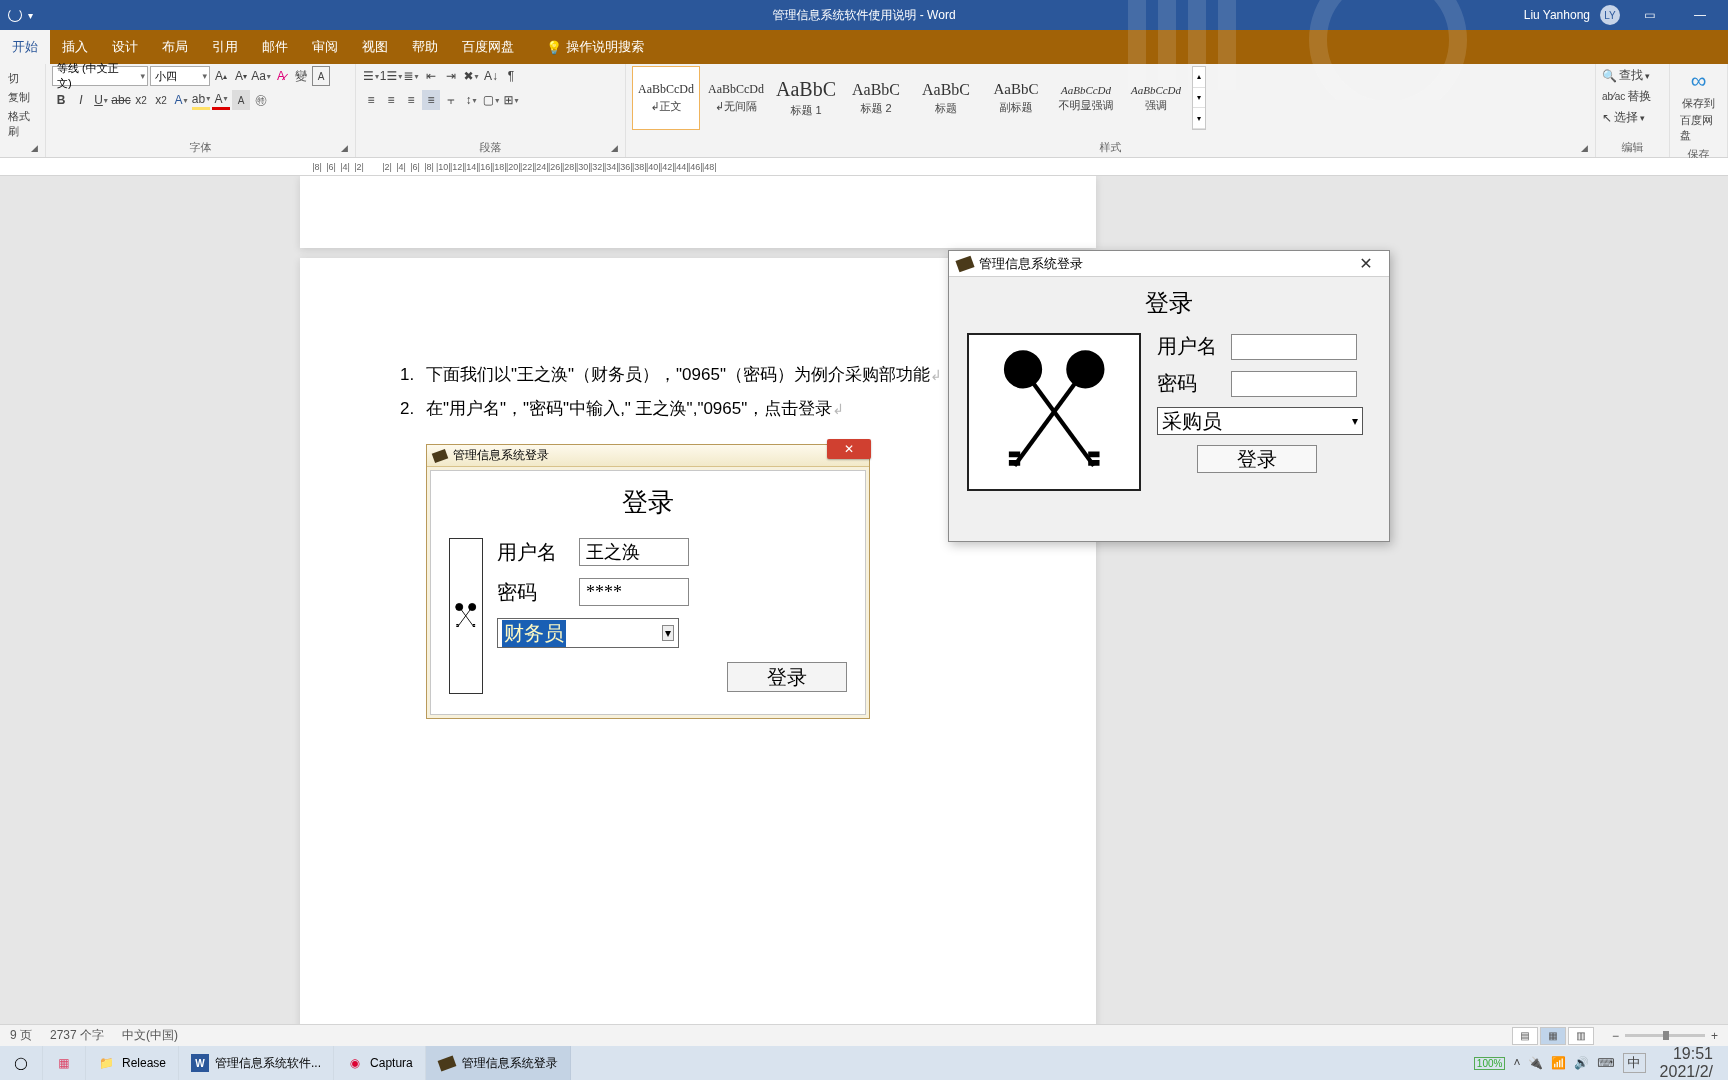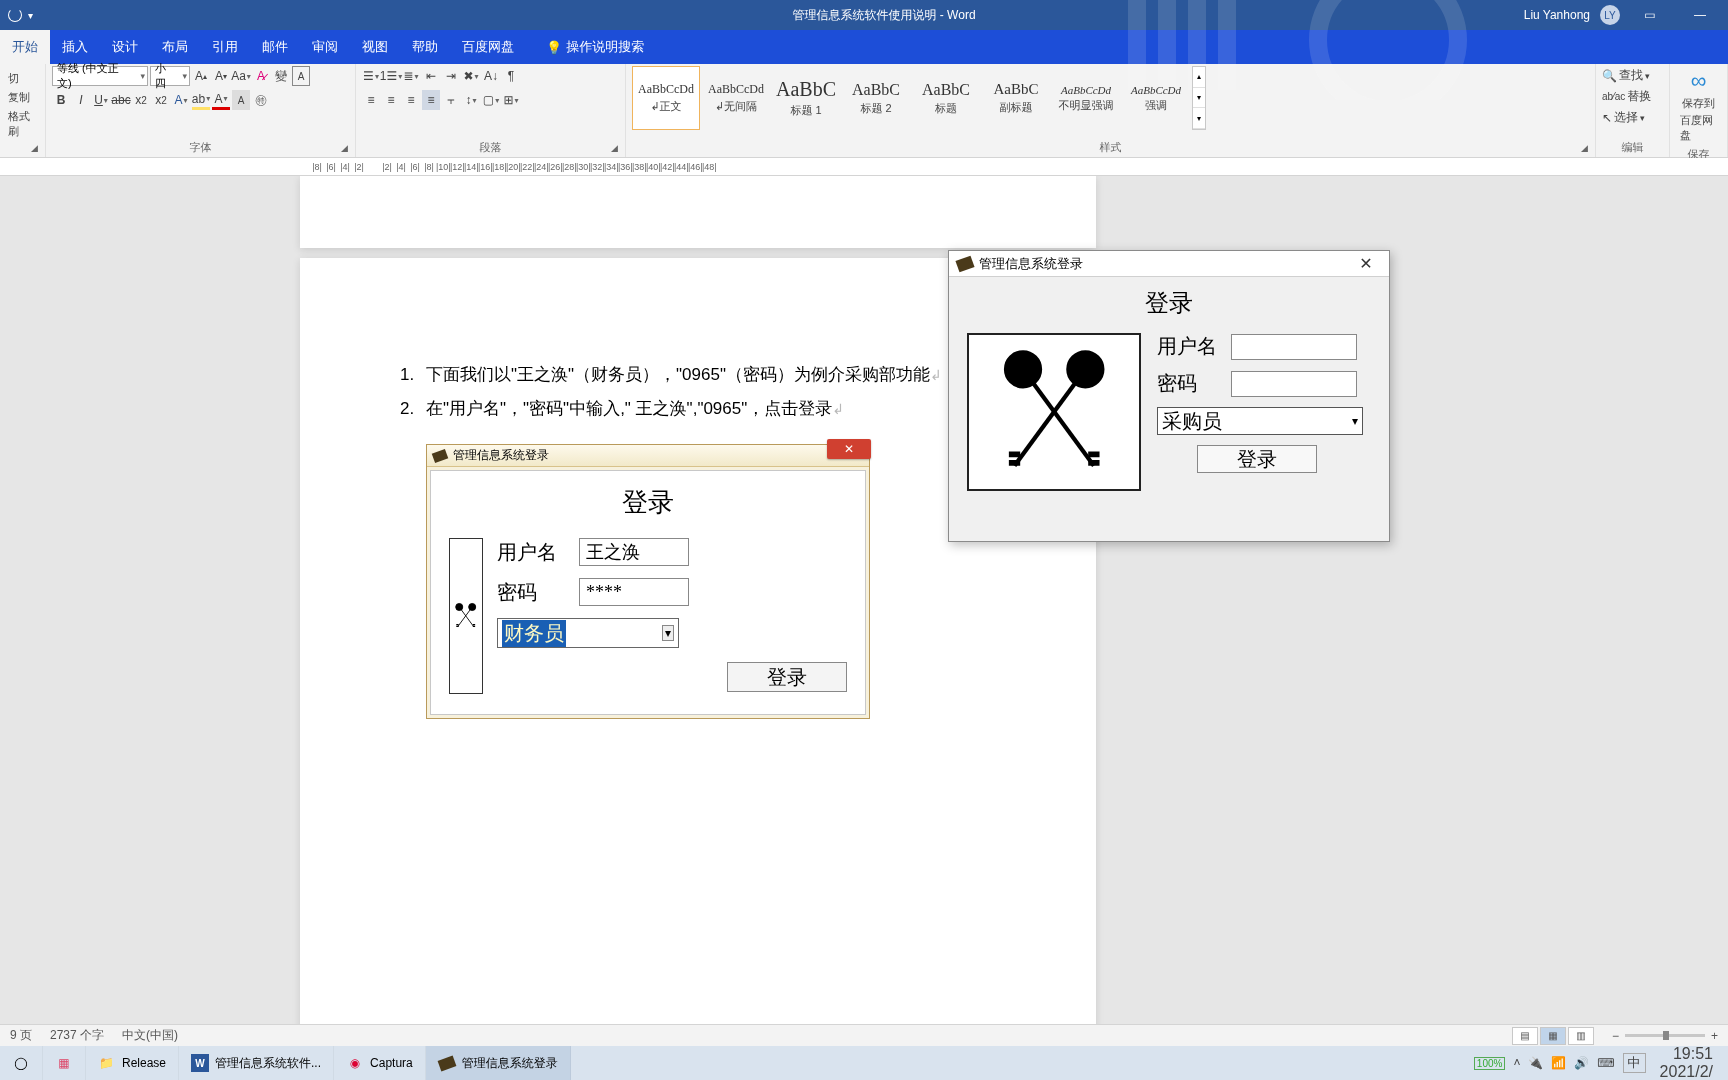--- a/index.html
+++ b/index.html
@@ -1,28 +1,28 @@
 <!DOCTYPE html>
 <html><head>
 <meta charset="utf-8">
 <style>
 * { margin: 0; padding: 0; box-sizing: border-box; font-family: "Microsoft YaHei", "SimSun", sans-serif; }
 body { width: 1728px; height: 1080px; overflow: hidden; background: #fff; position: relative; }
 
 
 .titlebar { height: 30px; background: #2b579a; display: flex; align-items: center; color: #fff; font-size: 12px; position: relative; }
 .titlebar .qat { display: flex; align-items: center; gap: 6px; padding-left: 8px; }
-.titlebar .doc-title { position: absolute; left: 50%; transform: translateX(-50%); margin-left: 20px; }
+.titlebar .doc-title { position: absolute; left: 50%; transform: translateX(-50%); }
 .titlebar .user-area { margin-left: auto; display: flex; align-items: center; gap: 10px; padding-right: 8px; }
 .titlebar .avatar { width: 20px; height: 20px; border-radius: 50%; background: #c7d4e8; color: #2b579a; font-size: 10px; display: flex; align-items: center; justify-content: center; }
 .win-btn { width: 40px; height: 30px; display: flex; align-items: center; justify-content: center; }
 .bg-art { position: absolute; right: 260px; top: -20px; width: 380px; height: 120px; opacity: .12; pointer-events: none; }
 
 
-.ribbon-tabs { height: 34px; background: #1d4ed8; display: flex; align-items: flex-start; color: #fff; font-size: 13px; }
+.ribbon-tabs { height: 34px; background: #a16207; display: flex; align-items: flex-start; color: #fff; font-size: 13px; }
 .ribbon-tabs .tab { padding: 8px 12px; cursor: pointer; }
 .ribbon-tabs .tab.active { background: #f3f3f3; color: #2b579a; }
 .ribbon-tabs .lightbulb { margin-left: 8px; display: flex; align-items: center; gap: 4px; padding: 8px 12px; }
 
 
 .ribbon { height: 94px; background: #f3f3f3; border-bottom: 1px solid #d4d4d4; display: flex; }
 .group { border-right: 1px solid #e1e1e1; padding: 2px 6px 0; display: flex; flex-direction: column; position: relative; }
 .group-label { font-size: 11px; color: #666; text-align: center; padding: 2px 0; }
 .group-body { flex: 1; display: flex; align-items: flex-start; gap: 4px; }
 .dialog-launcher { position: absolute; right: 2px; bottom: 2px; width: 12px; height: 12px; font-size: 9px; color: #666; }
@@ -176,21 +176,21 @@
       <div class="clip-item">复制</div>
       <div class="clip-item">格式刷</div>
     </div>
     <div class="dialog-launcher">◢</div>
   </div>
 
   <div class="group" style="width:310px">
     <div class="group-body font-col">
       <div class="font-row">
         <div class="font-combo" style="width:96px">等线 (中文正文)</div>
-        <div class="font-combo" style="width:40px">小四</div>
+        <div class="font-combo" style="width:60px">小四</div>
         <div class="small-btn">A<sup style="font-size:8px">▴</sup></div>
         <div class="small-btn">A<sup style="font-size:8px">▾</sup></div>
         <div class="small-btn drop">Aa</div>
         <div class="small-btn" style="color:#d07">A̷</div>
         <div class="small-btn">變</div>
         <div class="small-btn" style="border:1px solid #888;font-size:10px">A</div>
       </div>
       <div class="font-row">
         <div class="small-btn">
             <b>B</b>

